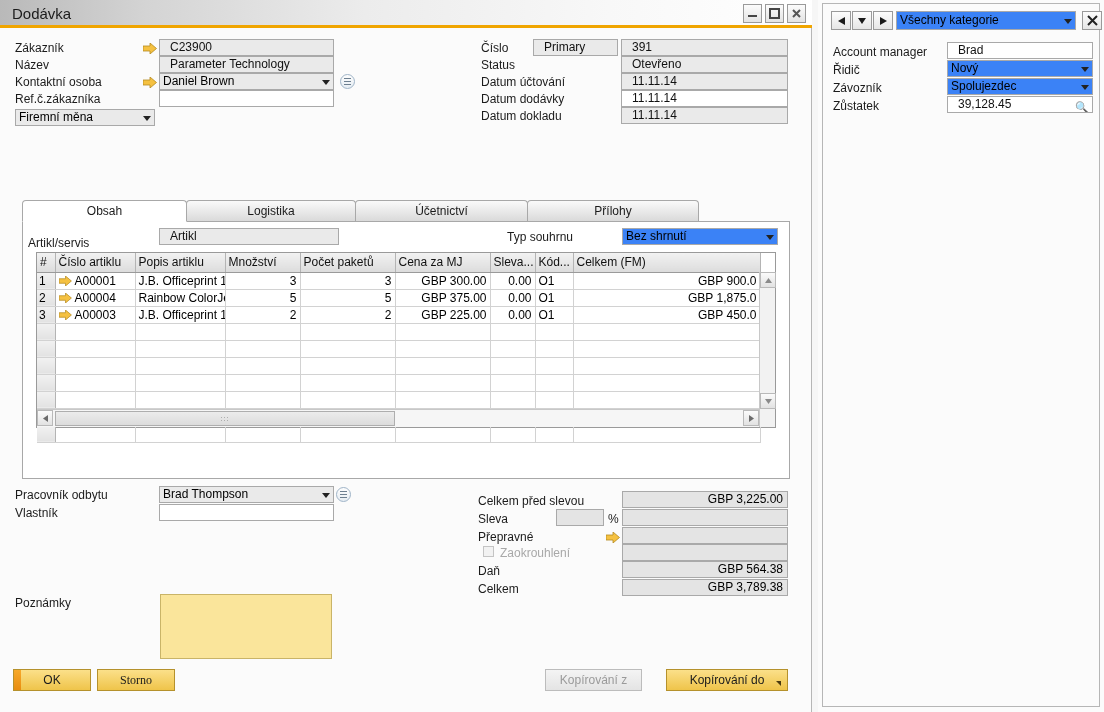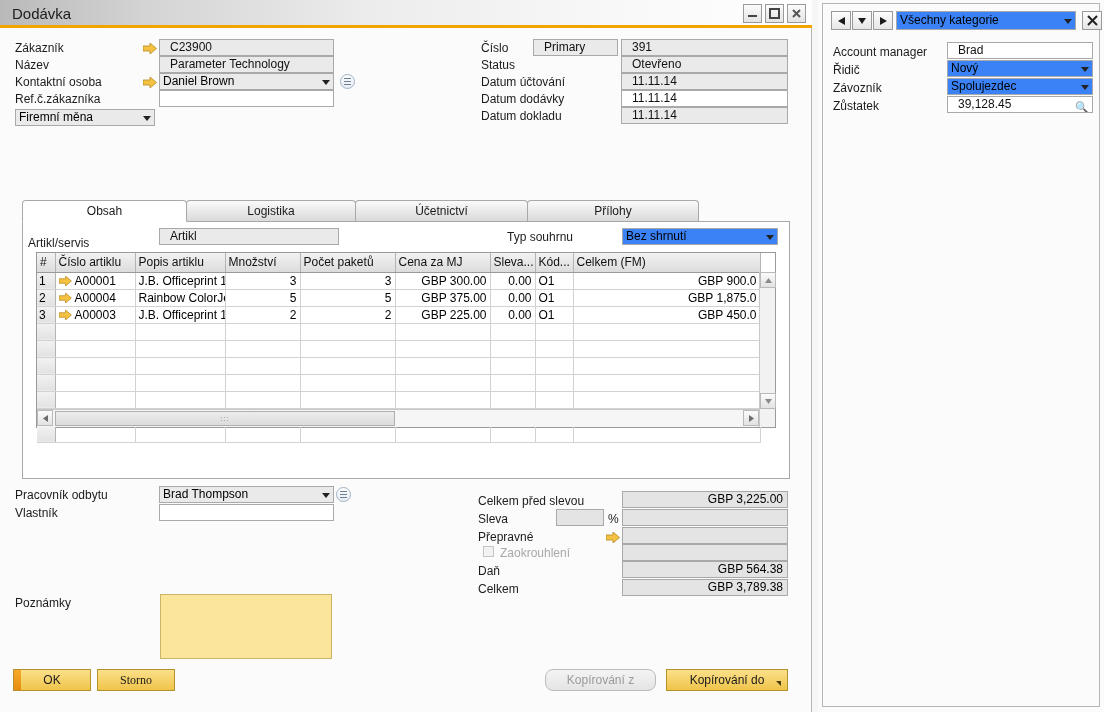--- a/index.html
+++ b/index.html
@@ -507,21 +507,21 @@
 
     <div class="trow-lbl" style="left:478px; top:582px;">Celkem</div>
     <div class="trow-box" style="left:622px; top:579px; width:166px;">GBP 3,789.38</div>
 
     <div class="btn primary" style="left:13px; top:669px; width:78px;">
       <span>OK</span>
     </div>
     <div class="btn" style="left:97px; top:669px; width:78px;font-family:Liberation Serif, serif;">
       <span>Storno</span>
     </div>
-    <div class="btn disabled" style="left:545px; top:669px; width:111px;border-radius:8px;">
+    <div class="btn disabled" style="left:545px; top:669px; width:97px;">
       <span>Kopírování z</span>
     </div>
     <div class="btn" style="left:666px; top:669px; width:122px;">
       <span>Kopírování do</span>
       <span class="arr"></span>
     </div>
   </div>
 
   <div id="sidebar">
     <div id="side-inner">

